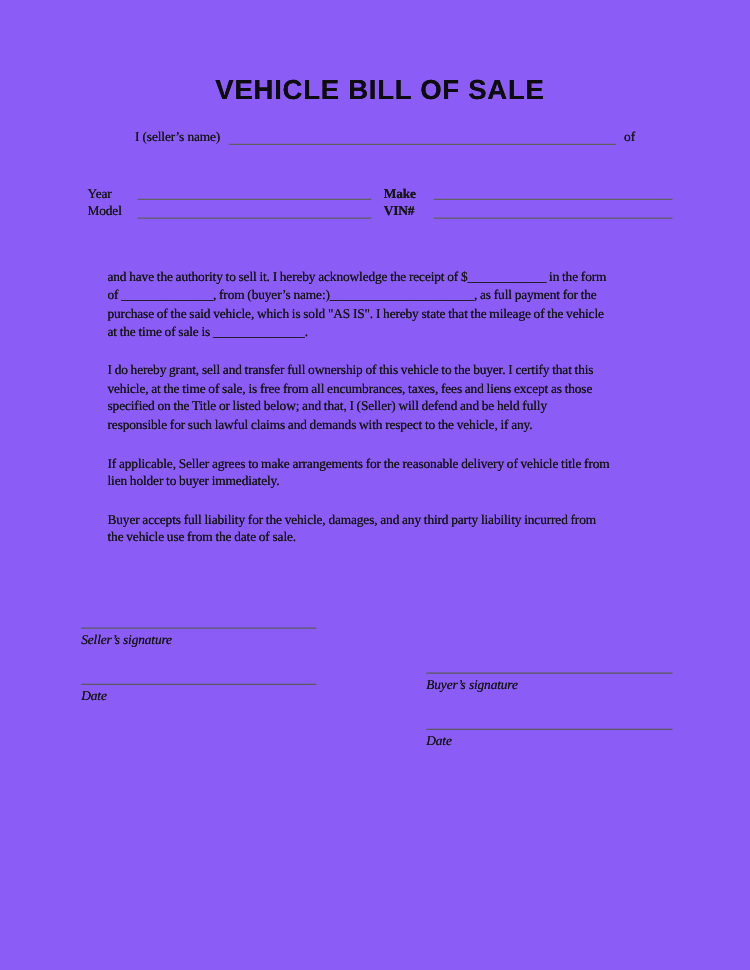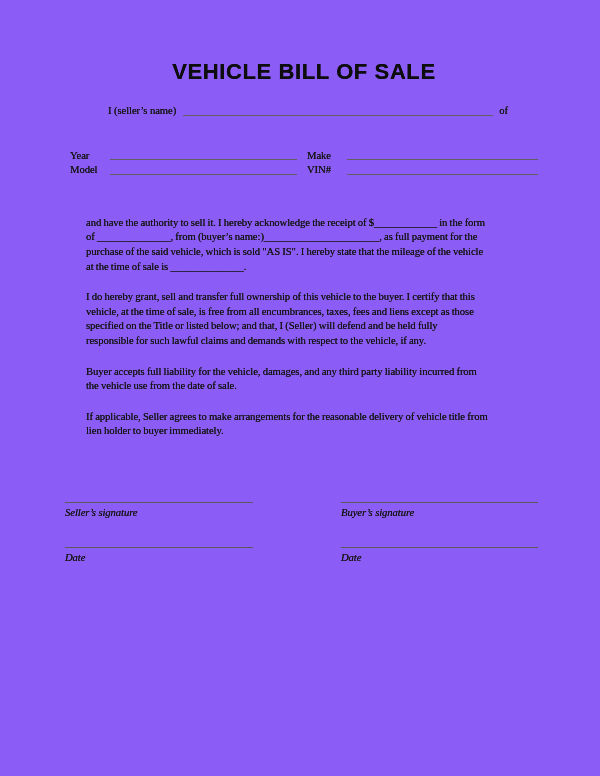--- a/index.html
+++ b/index.html
@@ -51,21 +51,21 @@
   .certify { height: 14.6px; }
 
   .fields { margin-top: 30px; }
   .field-row {
     display: flex;
     align-items: flex-end;
     height: 14.6px;
   }
   .flabel { flex: 0 0 auto; white-space: nowrap; }
   .flabel.w1 { width: 40px; }
-  .flabel.w2 { width: 36px; margin-left: 10px; }
+  .flabel.w2 { width: 36px; margin-left: 10px; font-weight: bold; }
   .fline {
     border-bottom: 1.4px solid #5f5f5f;
     margin-bottom: 2px;
     height: 0;
   }
   .fline.left  { flex: 0 0 187px; }
   .fline.right { flex: 1 1 auto; margin-left: 4px; }
 
   .para {
     white-space: pre-line;
@@ -77,21 +77,21 @@
   .para.p2 { margin-top: 9px; }
   .para.p3 { margin-top: 11px; }
   .para.p4 { margin-top: 11px; }
 
   .sig-row {
     display: flex;
     justify-content: space-between;
     margin-top: 64px;
   }
   .sig-col.left  { width: 188px; margin-left: -5px; }
-  .sig-col.right { width: 197px; }
+  .sig-col.right { width: 197px; margin-top: 36px; }
   .rule {
     border-top: 1.5px solid #5a5a5a;
     height: 0;
   }
   .sig-label {
     padding-top: 2px;
     height: 14.6px;
     font-style: italic;
   }
   .date-rule { margin-top: 27px; }
@@ -127,24 +127,24 @@
   </div>
 
   <p class="para p1">and have the authority to sell it. I hereby acknowledge the receipt of $____________ in the form
 of ______________, from (buyer’s name:)______________________, as full payment for the
 purchase of the said vehicle, which is sold "AS IS". I hereby state that the mileage of the vehicle
 at the time of sale is ______________.</p>
   <p class="para p2">I do hereby grant, sell and transfer full ownership of this vehicle to the buyer. I certify that this
 vehicle, at the time of sale, is free from all encumbrances, taxes, fees and liens except as those
 specified on the Title or listed below; and that, I (Seller) will defend and be held fully
 responsible for such lawful claims and demands with respect to the vehicle, if any.</p>
+  <p class="para p4">If applicable, Seller agrees to make arrangements for the reasonable delivery of vehicle title from
+lien holder to buyer immediately.</p>
   <p class="para p3">Buyer accepts full liability for the vehicle, damages, and any third party liability incurred from
 the vehicle use from the date of sale.</p>
-  <p class="para p4">If applicable, Seller agrees to make arrangements for the reasonable delivery of vehicle title from
-lien holder to buyer immediately.</p>
 
   <div class="sig-row">
     <div class="sig-col left">
       <div class="rule"></div>
       <div class="sig-label">Seller’s signature</div>
       <div class="rule date-rule"></div>
       <div class="sig-label">Date</div>
     </div>
     <div class="sig-col right">
       <div class="rule"></div>

